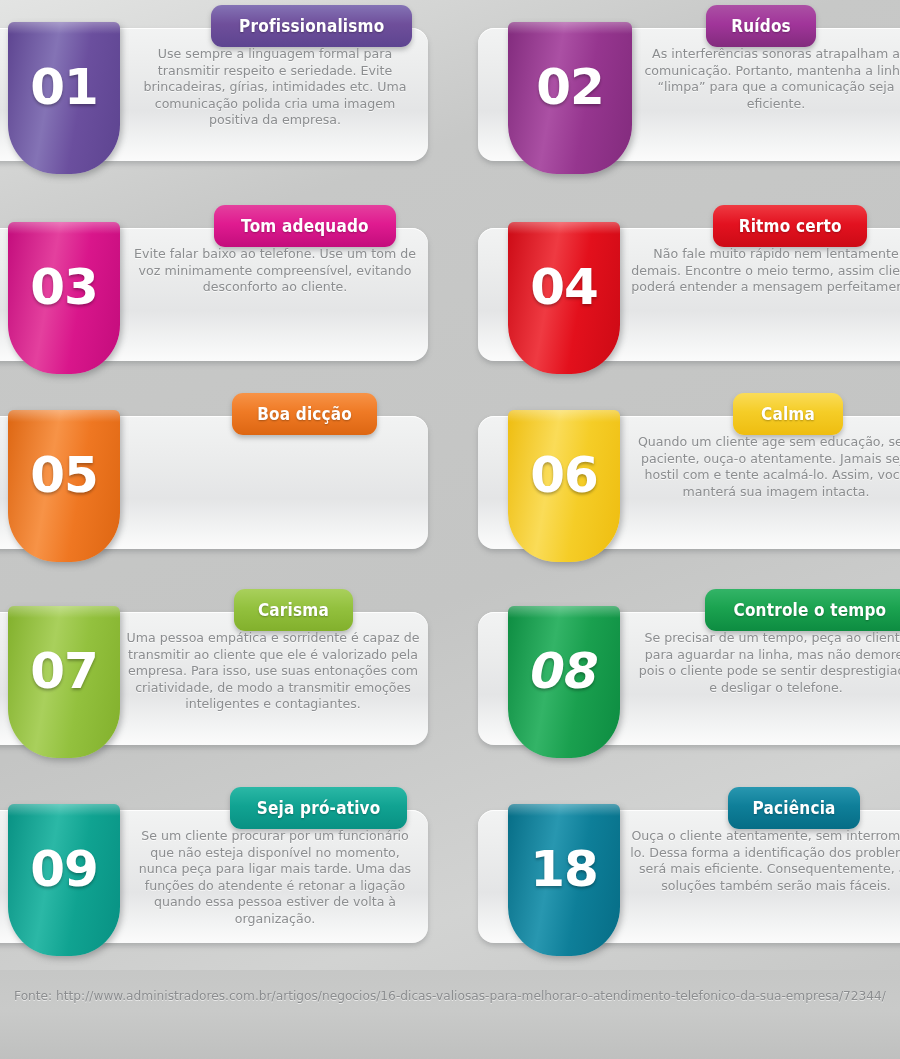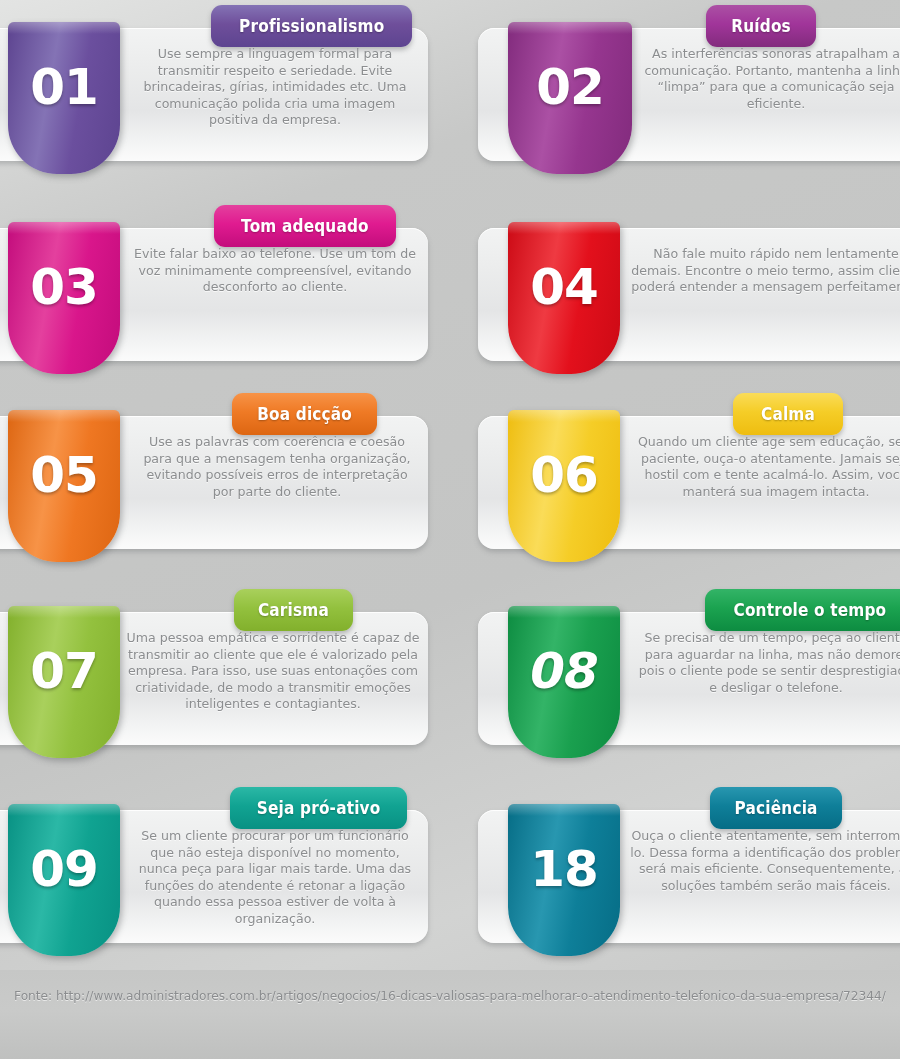--- a/index.html
+++ b/index.html
@@ -201,34 +201,36 @@
           <span class="badge-label">Tom adequado</span>
         </div>
         <div class="desc" style="left:152px; width:290px">Evite falar baixo ao telefone. Use um tom de voz minimamente compreensível, evitando desconforto ao cliente.</div>
       </div>
 
       <div class="card right">
         <div class="panel"></div>
         <div class="ribbon" style="background: linear-gradient(100deg, rgb(204, 10, 21) 0%, rgb(239, 58, 66) 38%, rgb(227, 16, 28) 62%, rgb(204, 10, 21) 100%);">
           <div class="ribbon-number">04</div>
         </div>
+        <div class="badge" style="left: 235px; background: linear-gradient(rgb(239, 58, 66) 0%, rgb(227, 18, 32) 45%, rgb(204, 10, 21) 100%);">
+          <span class="badge-label">Ritmo certo</span>
+        </div>
         <div class="desc" style="left:150px; width:296px">Não fale muito rápido nem lentamente demais. Encontre o meio termo, assim cliente poderá entender a mensagem perfeitamente.</div>
       </div>
     </div>
 
     <div class="row" style="height:196px">
       <div class="card left">
         <div class="panel"></div>
         <div class="ribbon" style="background: linear-gradient(100deg, rgb(221, 102, 18) 0%, rgb(247, 147, 71) 38%, rgb(239, 119, 34) 62%, rgb(221, 102, 18) 100%);">
           <div class="ribbon-number">05</div>
         </div>
         <div class="badge" style="left: 254px; background: linear-gradient(rgb(247, 147, 71) 0%, rgb(239, 122, 37) 45%, rgb(221, 102, 18) 100%);">
           <span class="badge-label">Boa dicção</span>
         </div>
-        <div class="desc" style="left:156px; width:286px">Use as palavras com coerência e coesão para que a mensagem tenha organização, evitando possíveis erros de interpretação por parte do cliente.</div>
       </div>
 
       <div class="card right">
         <div class="panel"></div>
         <div class="ribbon" style="background: linear-gradient(100deg, rgb(238, 189, 16) 0%, rgb(250, 220, 88) 38%, rgb(245, 205, 39) 62%, rgb(238, 189, 16) 100%);">
           <div class="ribbon-number">06</div>
         </div>
         <div class="badge" style="left: 255px; background: linear-gradient(rgb(250, 220, 88) 0%, rgb(245, 205, 39) 45%, rgb(238, 189, 16) 100%);">
           <span class="badge-label">Calma</span>
         </div>
@@ -270,21 +272,21 @@
           <span class="badge-label">Seja pró-ativo</span>
         </div>
         <div class="desc" style="left:152px; width:290px">Se um cliente procurar por um funcionário que não esteja disponível no momento, nunca peça para ligar mais tarde. Uma das funções do atendente é retonar a ligação quando essa pessoa estiver de volta à organização.</div>
       </div>
 
       <div class="card right">
         <div class="panel"></div>
         <div class="ribbon" style="background: linear-gradient(100deg, rgb(6, 109, 134) 0%, rgb(40, 151, 176) 38%, rgb(14, 127, 153) 62%, rgb(6, 109, 134) 100%);">
           <div class="ribbon-number">18</div>
         </div>
-        <div class="badge" style="left: 232px; background: linear-gradient(rgb(40, 151, 176) 0%, rgb(15, 127, 153) 45%, rgb(6, 109, 134) 100%);">
+        <div class="badge" style="left: 250px; background: linear-gradient(rgb(40, 151, 176) 0%, rgb(15, 127, 153) 45%, rgb(6, 109, 134) 100%);">
           <span class="badge-label">Paciência</span>
         </div>
         <div class="desc" style="left:150px; width:296px">Ouça o cliente atentamente, sem interrompê-lo. Dessa forma a identificação dos problemas será mais eficiente. Consequentemente, as soluções também serão mais fáceis.</div>
       </div>
     </div>
 
   </div>
 
   <div class="footer">
     <div class="footer-text">Fonte: http://www.administradores.com.br/artigos/negocios/16-dicas-valiosas-para-melhorar-o-atendimento-telefonico-da-sua-empresa/72344/</div>

